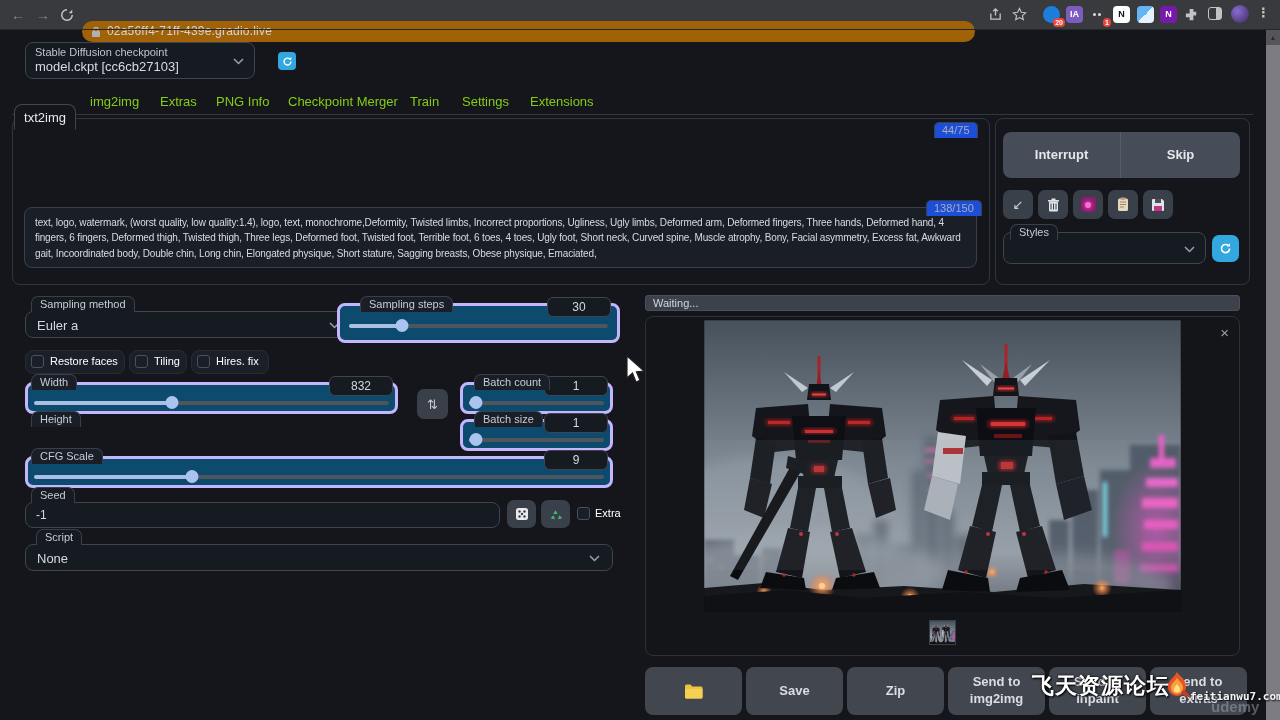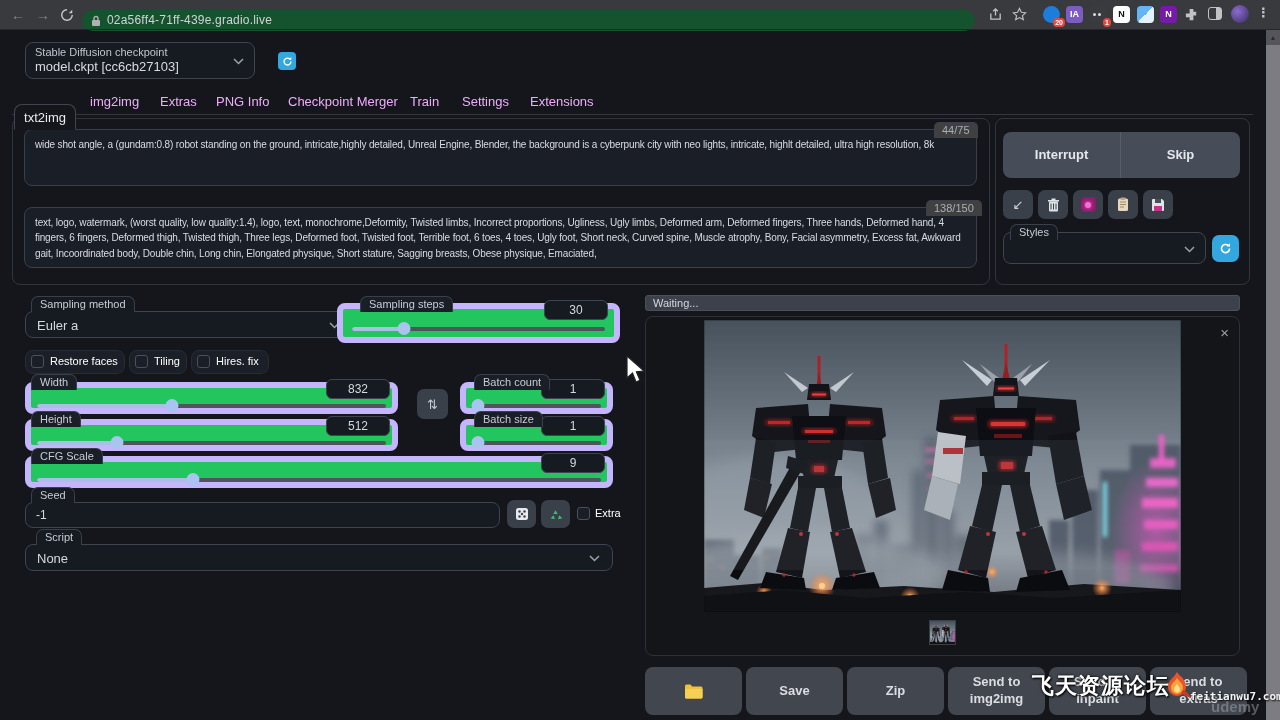--- a/index.html
+++ b/index.html
@@ -2,50 +2,50 @@
 <html><head>
 <meta charset="utf-8">
 <style>
   * { margin:0; padding:0; box-sizing:border-box; }
   html,body { width:1280px; height:720px; overflow:hidden; background:#14161c; font-family:"Liberation Sans","DejaVu Sans",sans-serif; }
   .abs { position:absolute; }
   #stage { position:relative; width:1280px; height:720px; }
 
   #toolbar { left:0; top:0; width:1280px; height:29px; background:#393a3e; }
   .navbtn { top:6px; width:18px; height:18px; color:#85878b; font-size:14px; text-align:center; line-height:18px; }
-  #omnibox { left:82px; top:10px; width:893px; height:21px; background:#14532d; border-radius:11px; }
+  #omnibox { left:82px; top:21px; width:893px; height:21px; background:#a16207; border-radius:11px; }
   #url-text { left:25px; top:3px; font-size:12px; color:#d2d3d6; letter-spacing:.2px; }
   .exticon { top:6px; width:17px; height:17px; border-radius:4px; font-size:9px; font-weight:bold; text-align:center; line-height:17px; color:#fff; }
   .badge { position:absolute; right:-5px; bottom:-4px; background:#e8453c; color:#fff; font-size:7px; font-weight:bold; border-radius:4px; padding:0 2px; line-height:9px; height:9px; }
   #toolbar-sep { left:0; top:29px; width:1280px; height:1px; background:#26272b; }
 
   #scrollbar { left:1266px; top:30px; width:14px; height:690px; background:#7d7c82; }
   #scroll-btn { left:1266px; top:30px; width:14px; height:15px; background:#565559; color:#2c2c30; font-size:7px; text-align:center; line-height:15px; }
 
   .legend { position:absolute; height:16px; padding:0 8px; background:#1a1e26; border:1px solid #3a404b; border-bottom:none; border-radius:7px 7px 0 0; font-size:11px; line-height:15px; color:#c7ccd5; white-space:nowrap; }
-  .group { position:absolute; background:#22c55e; border:6px solid #c4b5fd; border-radius:8px; }
+  .group { position:absolute; background:#0c4a6e; border:3px solid #c4b5fd; border-radius:8px; }
   .inputbox { position:absolute; background:#161a21; border:1px solid #3e4450; border-radius:8px; color:#d9dce2; }
   .numchip { position:absolute; top:-9px; height:20px; background:#161a21; border:1px solid #3e4450; border-radius:6px; color:#d5d9df; font-size:12px; text-align:center; line-height:18px; }
   .slider { position:absolute; height:4px; background:#50545d; border-radius:2px; }
   .slider .fill { position:absolute; left:0; top:0; height:100%; background:#a9bfe4; border-radius:2px; }
   .slider .knob { position:absolute; top:-5px; width:13px; height:13px; border-radius:50%; background:#a9c4ee; transform:translateX(-50%); }
   .cb { position:absolute; width:13px; height:13px; background:#1a1e26; border:1px solid #4a505c; border-radius:3px; }
   .cblabel { position:absolute; font-size:11px; color:#ffffff; }
   .cbchip { position:absolute; background:#1b1f28; border:1px solid #272c35; border-radius:8px; height:24px; }
   .graybtn { position:absolute; background:#464c58; border-radius:8px; color:#e4e7eb; font-size:13px; font-weight:bold; text-align:center; }
   .iconbtn { position:absolute; width:30px; height:29px; background:#3a404a; border-radius:7px; display:flex; align-items:center; justify-content:center; }
   .bluebtn { position:absolute; background:#32a7e0; display:flex; align-items:center; justify-content:center; }
   .bigbtn { position:absolute; width:97px; height:48px; background:#42474f; border-radius:8px; color:#dadde2; font-size:13px; font-weight:bold; display:flex; align-items:center; justify-content:center; text-align:center; line-height:1.3; }
 
-  .tab-label { position:absolute; top:0; font-size:13px; color:#f0abfc; line-height:26px; }
+  .tab-label { position:absolute; top:0; font-size:13px; color:#84cc16; line-height:26px; }
   #tab-selected { left:14px; top:89px; width:62px; height:26px; border:1px solid #3f4550; border-bottom:1px solid #14161c; border-radius:8px 8px 0 0; background:#14161c; color:#e8eaee; text-align:center; font-size:13px; line-height:25px; z-index:2;margin-top:15px; }
   #tabline { left:12px; top:114px; width:1241px; height:1px; background:#31363f; }
 
   .prompt-area { position:absolute; background:#1a1e27; border:1px solid #3a404b; border-radius:8px; color:#d9dce2; font-size:10px; line-height:15.4px; padding:7px 10px; letter-spacing:-0.15px; }
-  .counterchip { position:absolute; top:-8px; height:16px; background:#404040; border:1px solid #3a404b; border-bottom:none; border-radius:5px 5px 0 0; font-size:11px; color:#a8aeb8; padding:0 7px; line-height:14px; }
+  .counterchip { position:absolute; top:-8px; height:16px; background:#1d4ed8; border:1px solid #3a404b; border-bottom:none; border-radius:5px 5px 0 0; font-size:11px; color:#a8aeb8; padding:0 7px; line-height:14px; }
 
   #watermark-cn { left:1032px; top:671px; font-size:22px; font-weight:bold; color:#fff; text-shadow:0 0 3px #000,1px 1px 2px #000; letter-spacing:1px; z-index:40; }
   #watermark-site { left:1190px; top:690px; font-size:11px; font-weight:bold; color:#f2f3f5; font-family:"DejaVu Sans Mono",monospace; text-shadow:1px 1px 2px #000; z-index:40; }
   #watermark-udemy { left:1211px; top:698px; font-size:15px; font-weight:bold; color:rgba(180,186,196,.42); z-index:41; }
 </style>
 </head>
 <body>
 
 <svg style="position:absolute;width:0;height:0">
 <defs>
@@ -289,21 +289,20 @@
   <div id="tabline" class="abs"></div>
   <span class="tab-label abs" style="left:90px;top:89px">img2img</span>
   <span class="tab-label abs" style="left:160px;top:89px">Extras</span>
   <span class="tab-label abs" style="left:216px;top:89px">PNG Info</span>
   <span class="tab-label abs" style="left:288px;top:89px">Checkpoint Merger</span>
   <span class="tab-label abs" style="left:410px;top:89px">Train</span>
   <span class="tab-label abs" style="left:462px;top:89px">Settings</span>
   <span class="tab-label abs" style="left:530px;top:89px">Extensions</span>
 
   <div class="abs" style="left:12px;top:118px;width:978px;height:167px;border:1px solid #2f3540;border-radius:8px"></div>
-  <div class="prompt-area" style="left:24px;top:129px;width:953px;height:57px;white-space:nowrap;overflow:hidden">wide shot angle, a (gundam:0.8) robot standing on the ground, intricate,highly detailed, Unreal Engine, Blender, the background is a cyberpunk city with neo lights, intricate, highlt detailed, ultra high resolution, 8k</div>
   <div class="counterchip" style="left:934px;top:122px">44/75</div>
 
   <div class="prompt-area" style="left:24px;top:207px;width:953px;height:61px;overflow:hidden">text, logo, watermark, (worst quality, low quality:1.4), logo, text, monochrome,Deformity, Twisted limbs, Incorrect proportions, Ugliness, Ugly limbs, Deformed arm, Deformed fingers, Three hands, Deformed hand, 4 fingers, 6 fingers, Deformed thigh, Twisted thigh, Three legs, Deformed foot, Twisted foot, Terrible foot, 6 toes, 4 toes, Ugly foot, Short neck, Curved spine, Muscle atrophy, Bony, Facial asymmetry, Excess fat, Awkward gait, Incoordinated body, Double chin, Long chin, Elongated physique, Short stature, Sagging breasts, Obese physique, Emaciated,</div>
   <div class="counterchip" style="left:926px;top:200px">138/150</div>
 
   <div class="abs" style="left:995px;top:118px;width:255px;height:167px;border:1px solid #2f3540;border-radius:8px"></div>
   <div class="graybtn" style="left:1003px;top:132px;width:118px;height:46px;line-height:46px;border-radius:8px 0 0 8px;border-right:1px solid #565c68">Interrupt</div>
   <div class="graybtn" style="left:1121px;top:132px;width:119px;height:46px;line-height:46px;border-radius:0 8px 8px 0">Skip</div>
 
   <div class="iconbtn" style="left:1003px;top:190px">
@@ -379,27 +378,20 @@
 
   <div class="group" style="left:25px;top:382px;width:373px;height:32px">
     <span class="numchip" style="right:2px;width:64px">832</span>
     <div class="slider" style="left:6px;right:6px;top:16px">
         <div class="fill" style="width:38.8%"></div>
         <div class="knob" style="left:38.8%"></div>
       </div>
   </div>
   <span class="legend" style="left:31px;top:374px">Width</span>
 
-  <div class="group" style="left:25px;top:419px;width:373px;height:32px">
-    <span class="numchip" style="right:2px;width:64px">512</span>
-    <div class="slider" style="left:6px;right:6px;top:16px">
-        <div class="fill" style="width:23%"></div>
-        <div class="knob" style="left:23%"></div>
-      </div>
-  </div>
   <span class="legend" style="left:31px;top:411px">Height</span>
 
   <div class="iconbtn" style="left:417px;top:389px;width:31px;height:30px">
       <span style="color:#c6cad1;font-size:13px">⇅</span>
     </div>
 
   <div class="group" style="left:460px;top:382px;width:153px;height:32px">
     <span class="numchip" style="right:2px;width:64px">1</span>
     <div class="slider" style="left:6px;right:6px;top:16px">
         <div class="fill" style="width:5%"></div>

